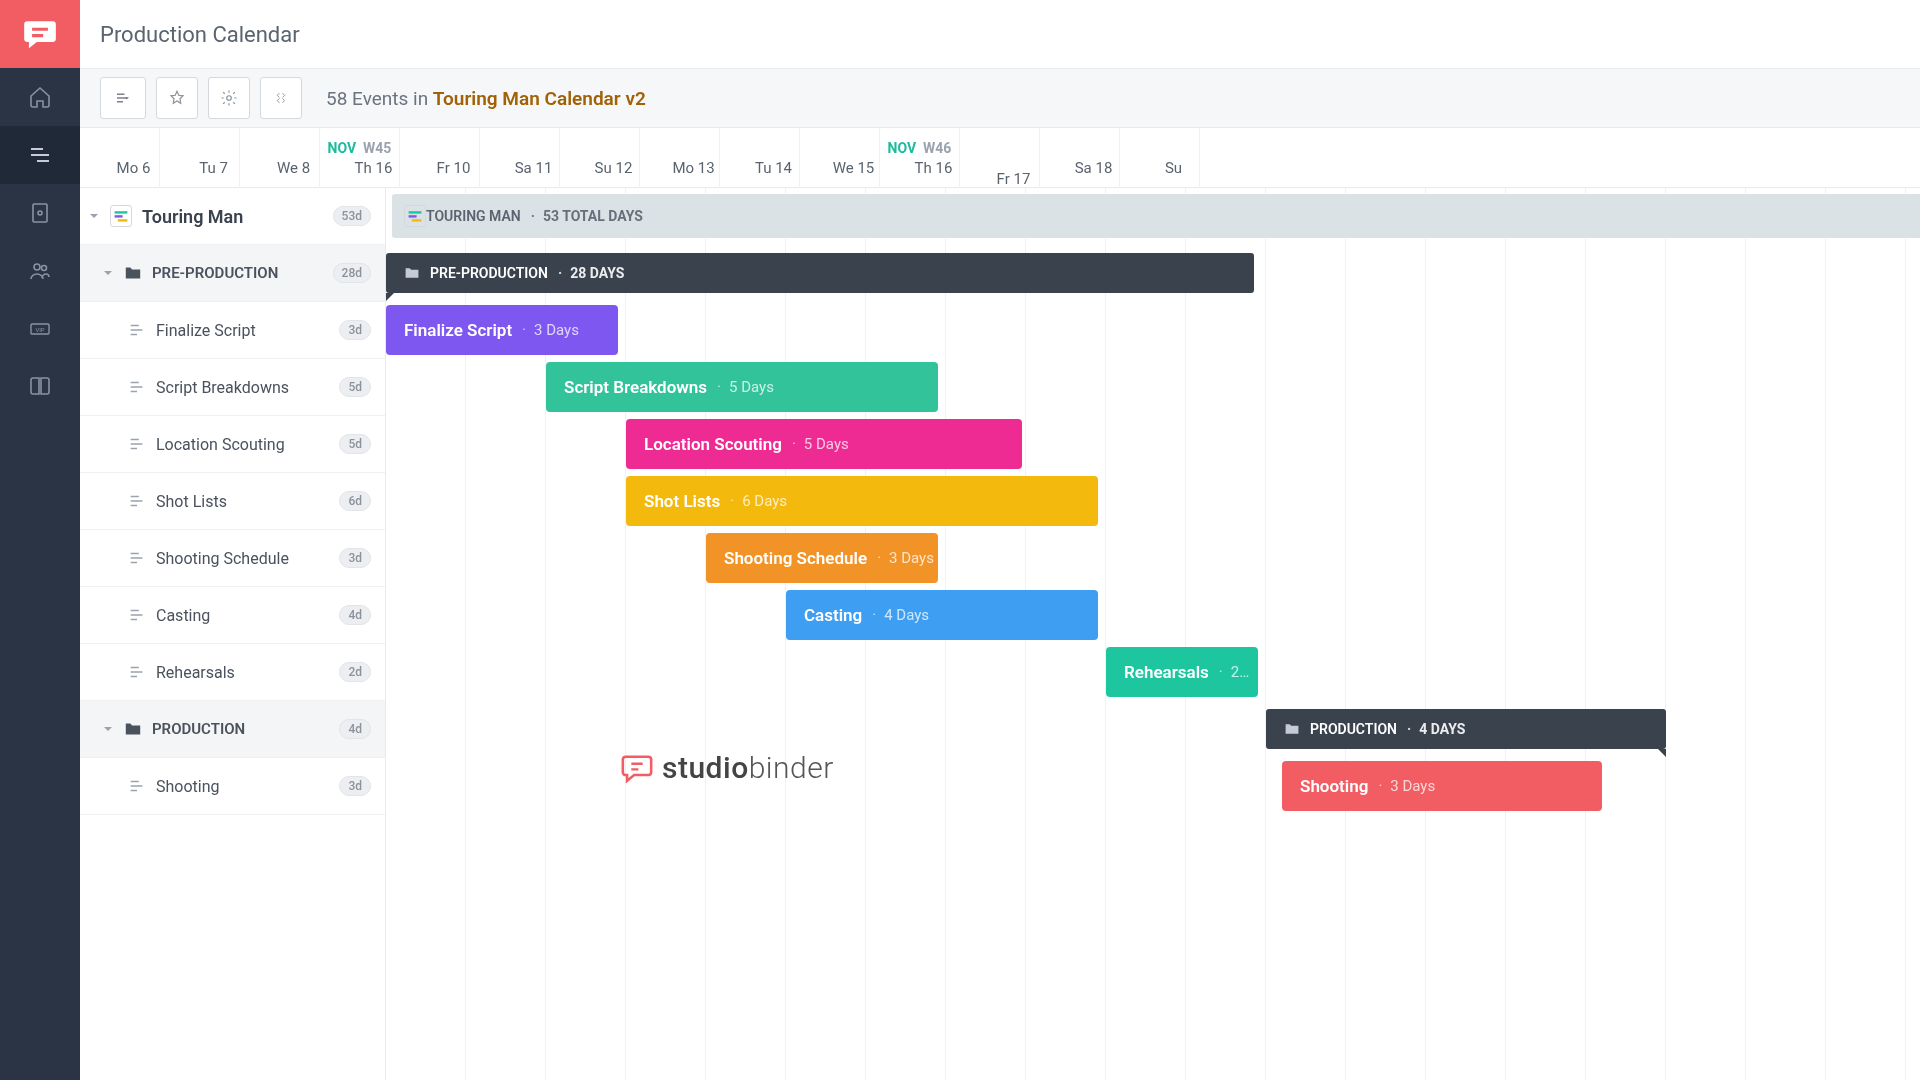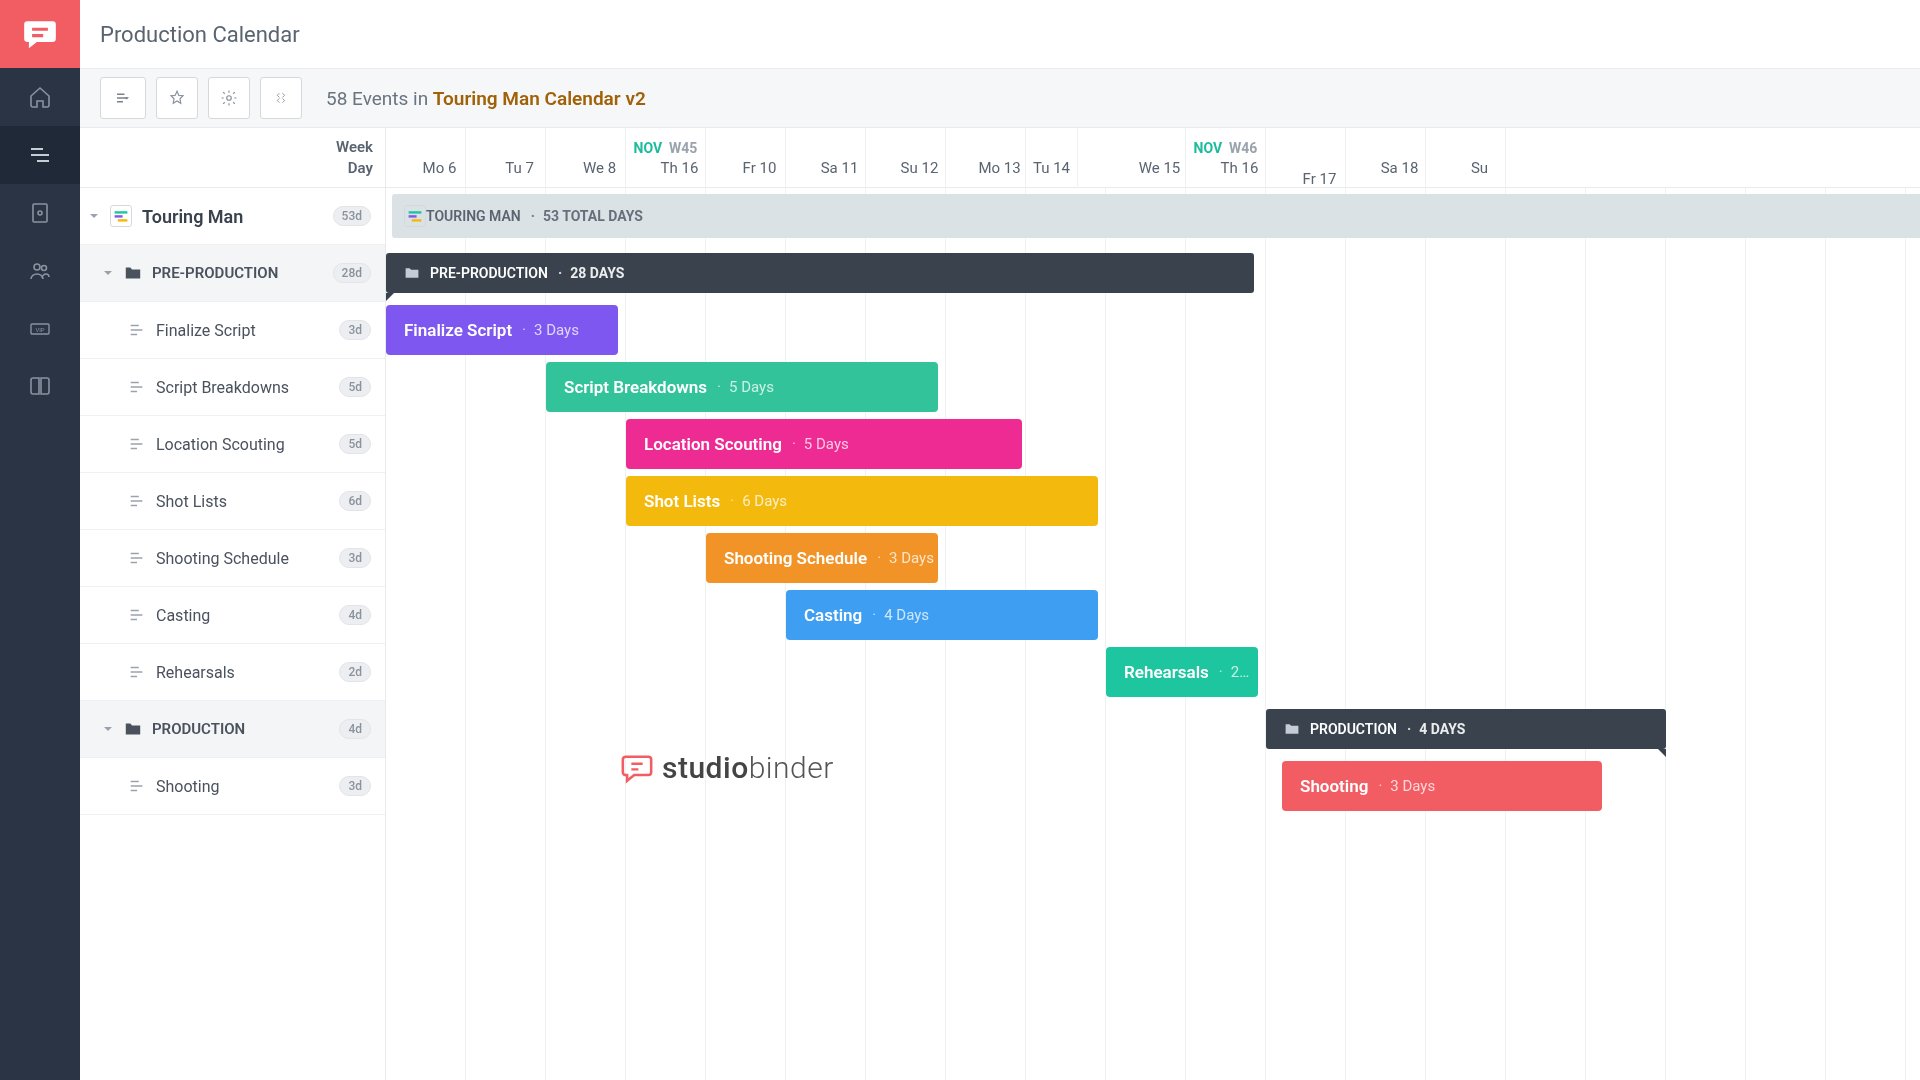--- a/index.html
+++ b/index.html
@@ -143,24 +143,20 @@
       <svg viewBox="0 0 24 24">
         <path fill="none" stroke="#8a929c" stroke-width="1.8" d="M9 3L5 7l4 4M15 3l4 4-4 4M9 21l-4-4 4-4M15 21l4-4-4-4" transform="scale(.7) translate(5 5)"></path>
       </svg>
     </div>
   <div class="toolbar-text">
     <span>58 Events in </span><b>Touring Man Calendar v2</b>
   </div>
 </div>
 
 <div class="date-header">
-  <div class="date-header-left">
-    <div class="wk">Week</div>
-    <div class="dy">Day</div>
-  </div>
   <div class="date-header-cols" id="date-cols">
       <div class="day-col" style="left: 0px;">
         <div class="week-label"></div>
         <div class="day-label">Mo 6</div>
       </div>
       <div class="day-col" style="left: 80px;">
         <div class="week-label"></div>
         <div class="day-label">Tu 7</div>
       </div>
       <div class="day-col" style="left: 160px;">
@@ -180,21 +176,21 @@
         <div class="day-label">Sa 11</div>
       </div>
       <div class="day-col" style="left: 480px;">
         <div class="week-label"></div>
         <div class="day-label">Su 12</div>
       </div>
       <div class="day-col" style="left: 560px;">
         <div class="week-label"></div>
         <div class="day-label">Mo 13</div>
       </div>
-      <div class="day-col" style="left: 612px;">
+      <div class="day-col" style="left: 640px;">
         <div class="week-label"></div>
         <div class="day-label">Tu 14</div>
       </div>
       <div class="day-col" style="left: 720px;">
         <div class="week-label"></div>
         <div class="day-label">We 15</div>
       </div>
       <div class="day-col" style="left: 800px;">
         <div class="week-label"><span class="mon">NOV</span>&nbsp;&nbsp;<span class="wnum">W46</span></div>
         <div class="day-label">Th 16</div>

